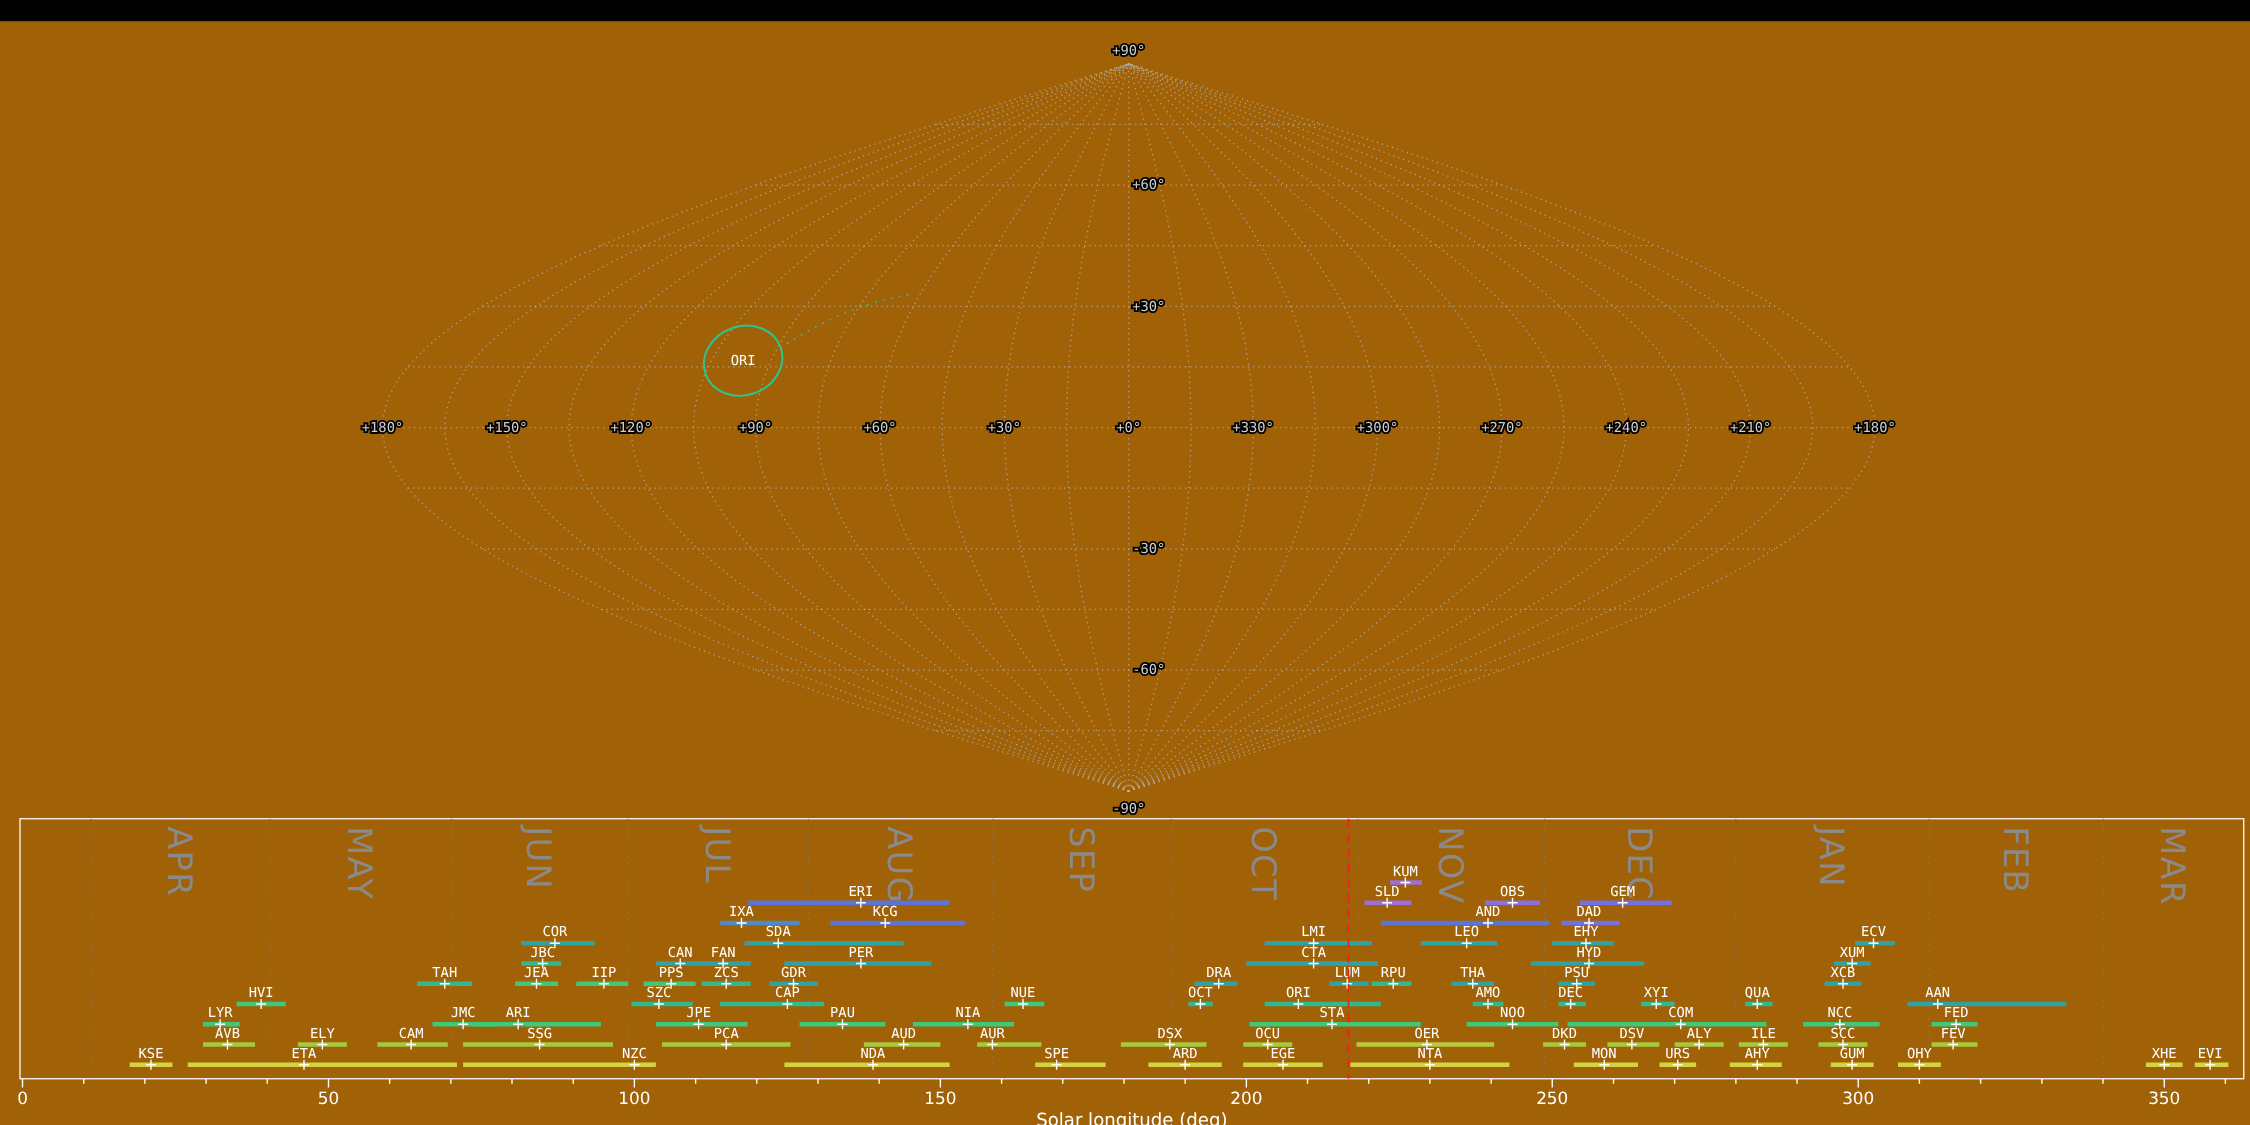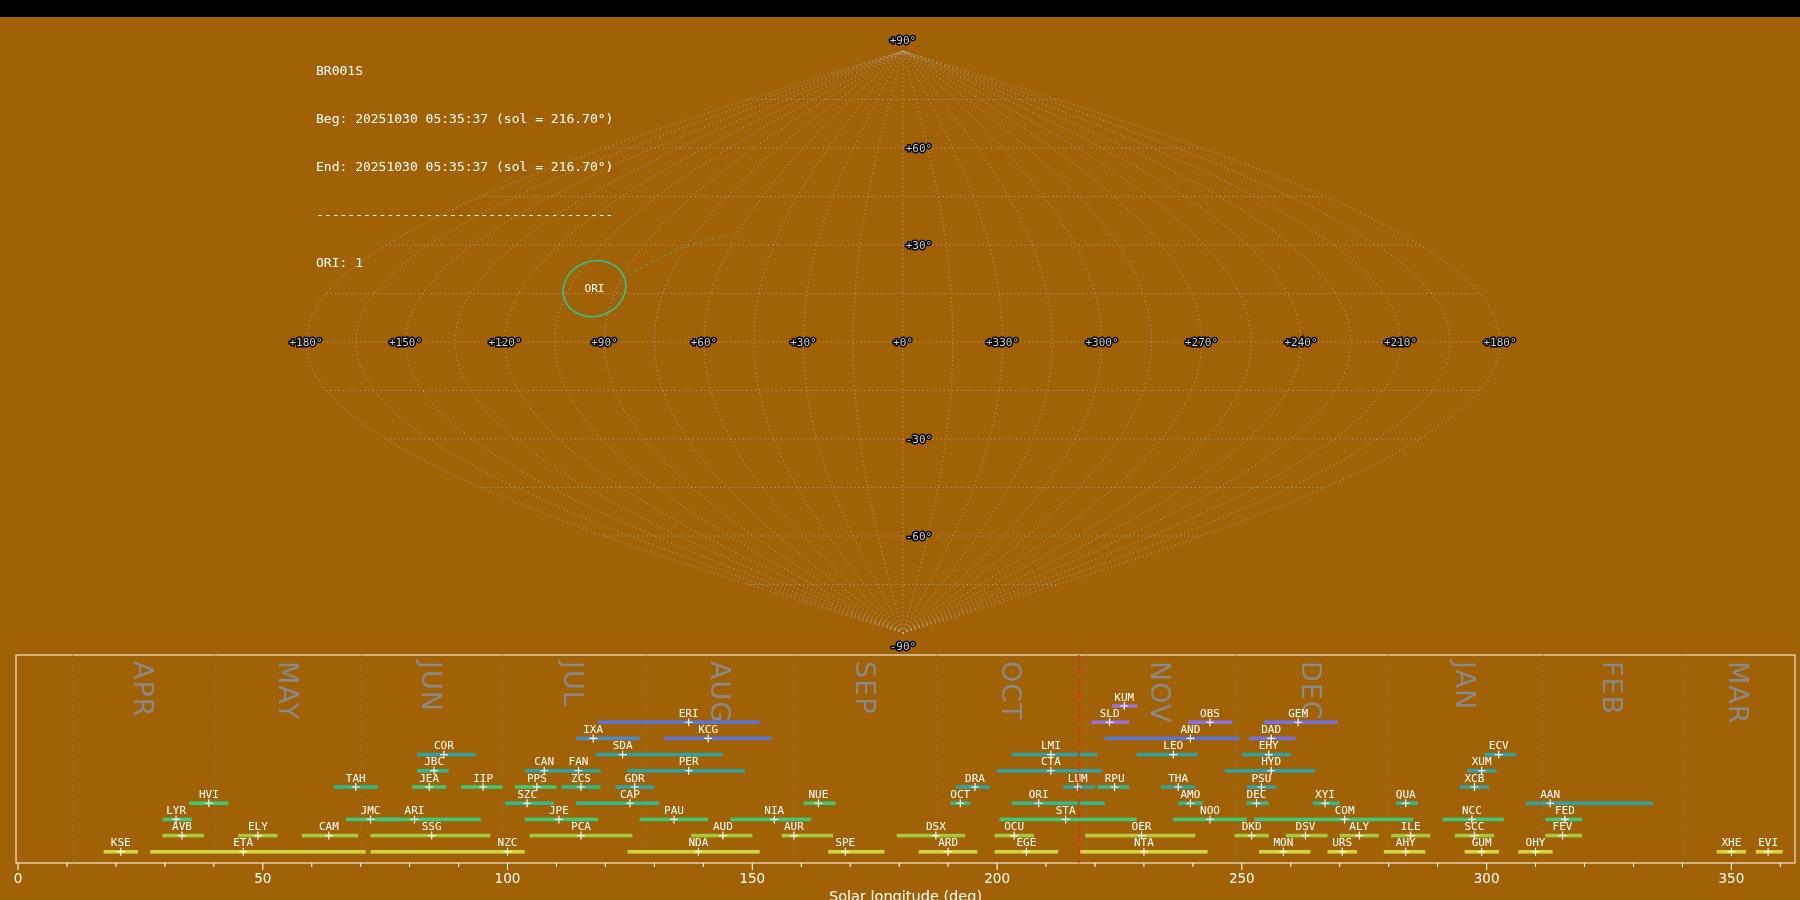--- a/index.html
+++ b/index.html
@@ -594,20 +594,13 @@
         <text x="262.8" y="866" class="ticklab">50</text>
         <text x="507.5" y="866" class="ticklab">100</text>
         <text x="752.3" y="866" class="ticklab">150</text>
         <text x="997.1" y="866" class="ticklab">200</text>
         <text x="1241.8" y="866" class="ticklab">250</text>
         <text x="1486.6" y="866" class="ticklab">300</text>
         <text x="1731.4" y="866" class="ticklab">350</text>
         <text x="905.5" y="884" class="axistitle">Solar longitude (deg)</text>
       </g>
     </svg>
-  <div class="info">
-    <div>BR001S</div>
-    <div>Beg: 20251030 05:35:37 (sol = 216.70°)</div>
-    <div>End: 20251030 05:35:37 (sol = 216.70°)</div>
-    <div>--------------------------------------</div>
-    <div>ORI: 1</div>
-  </div>
 </div>
 
 </body></html>

